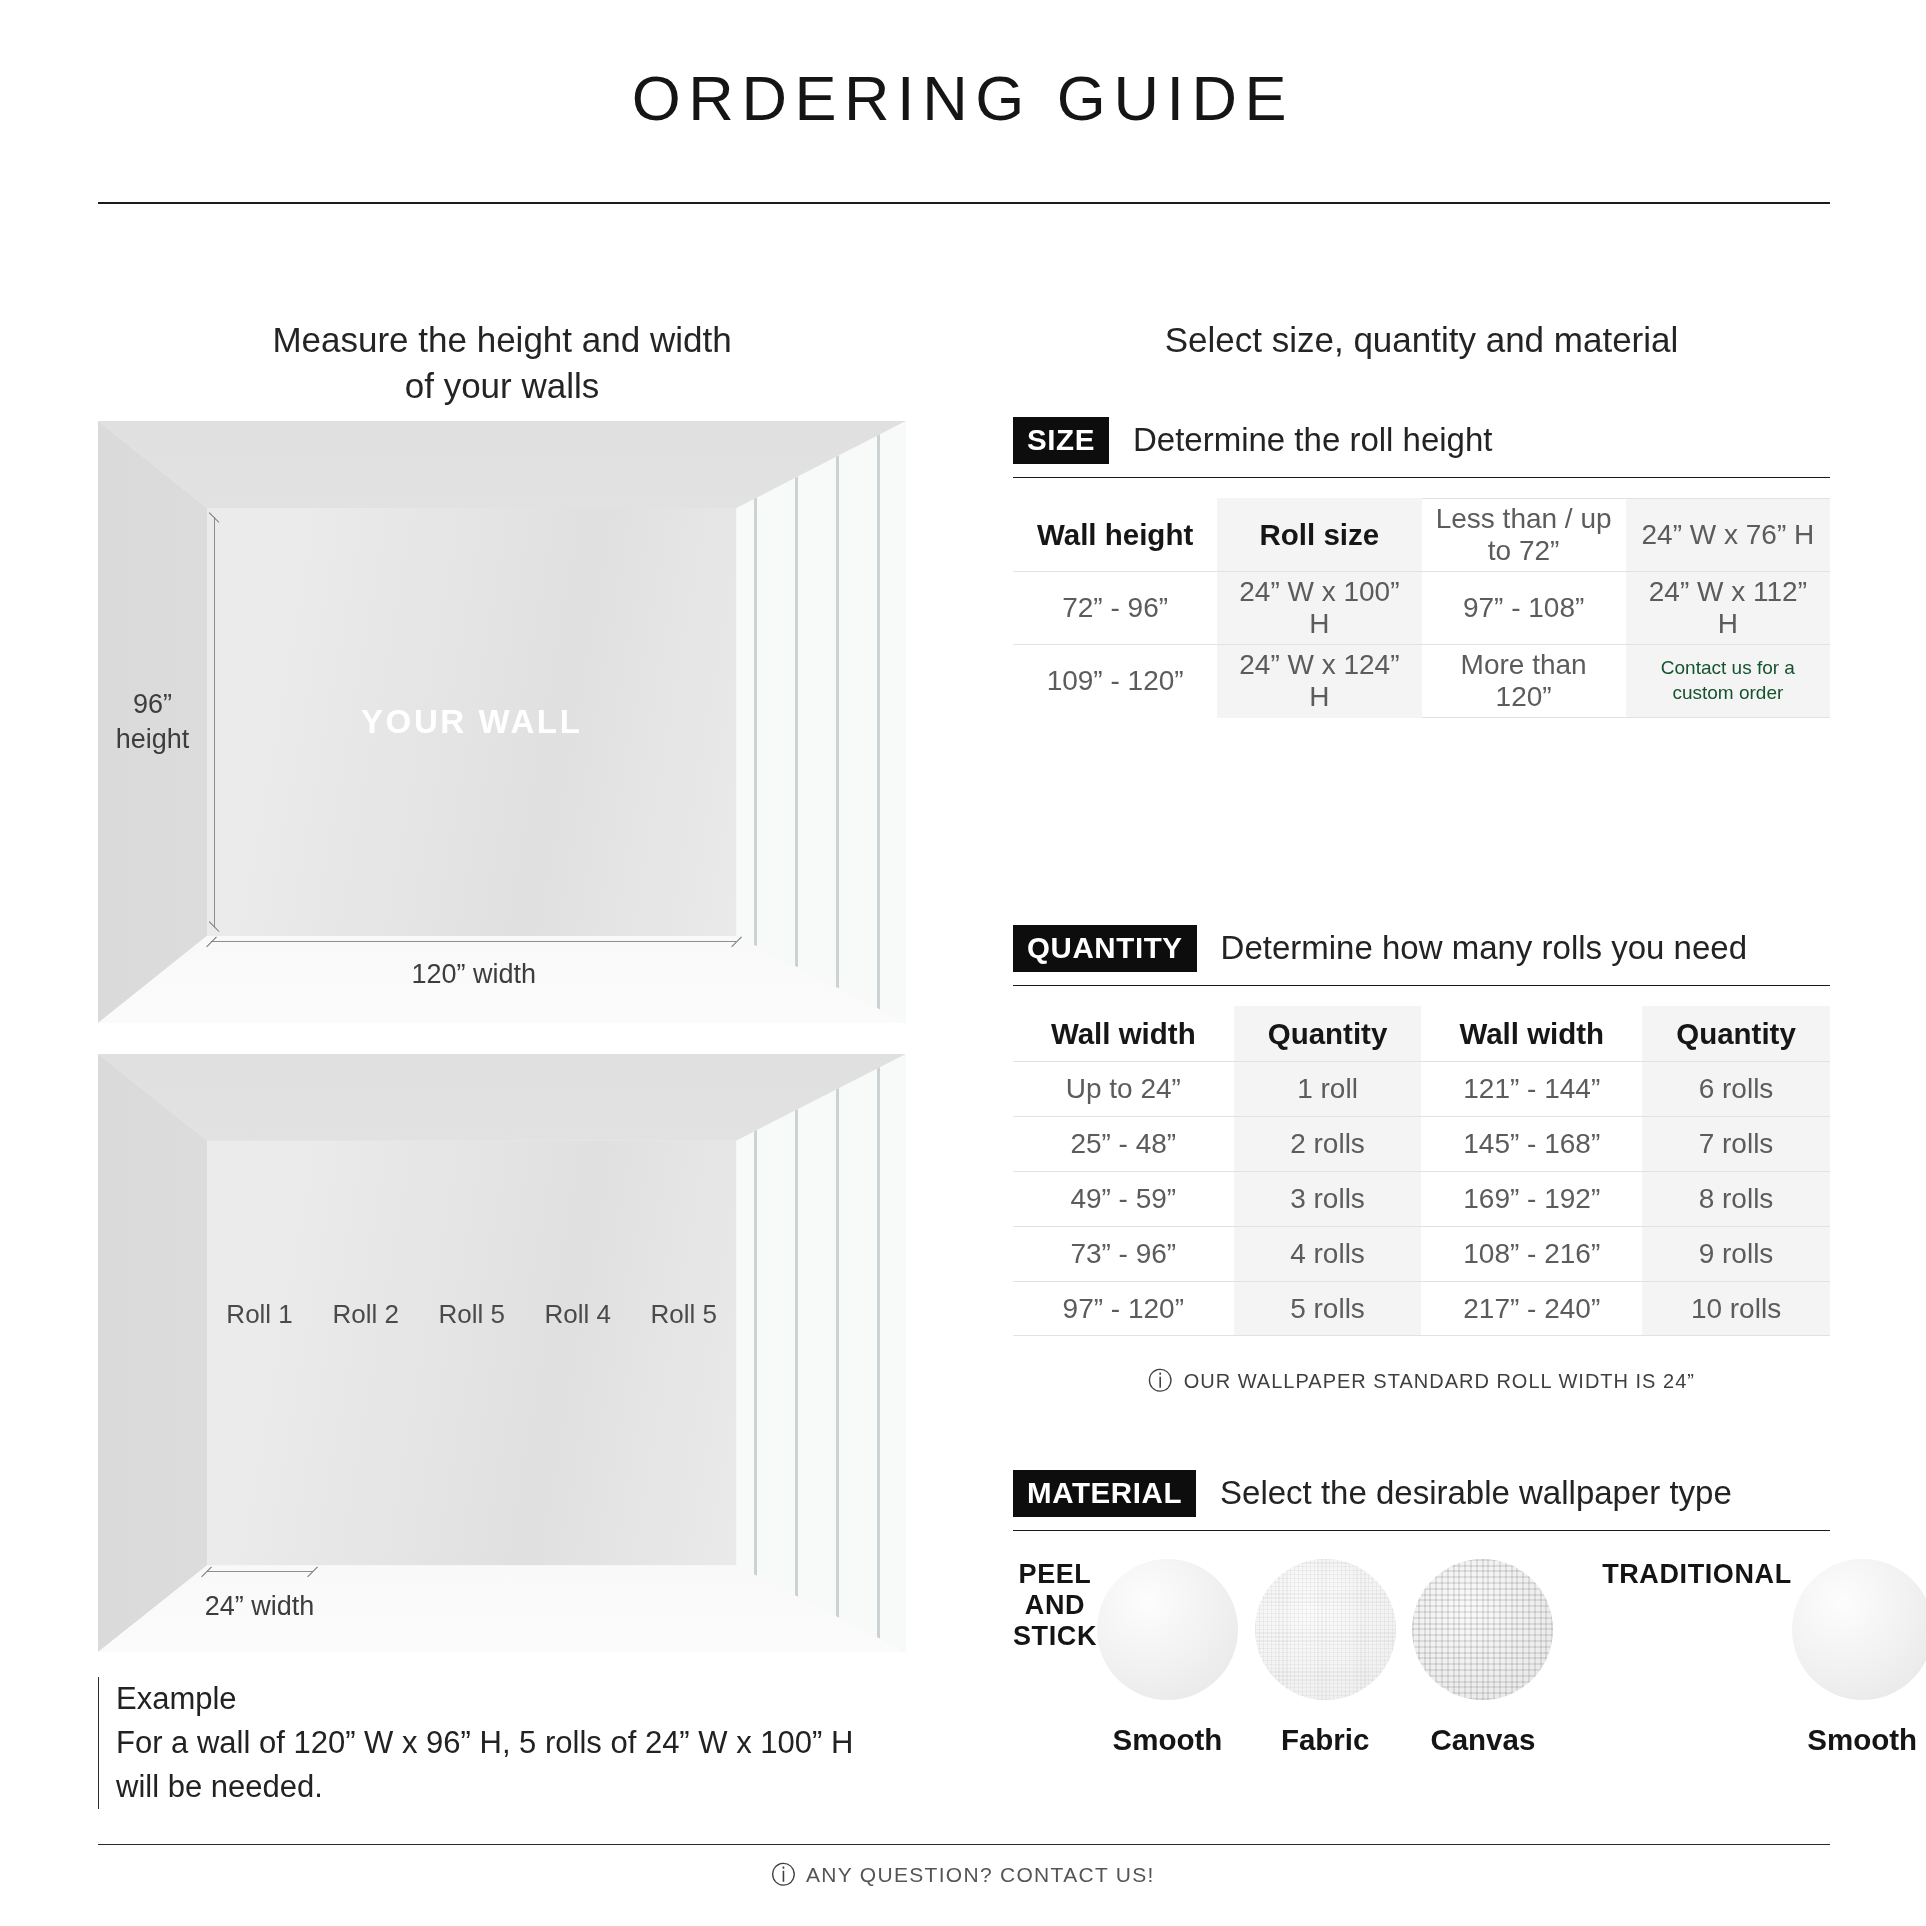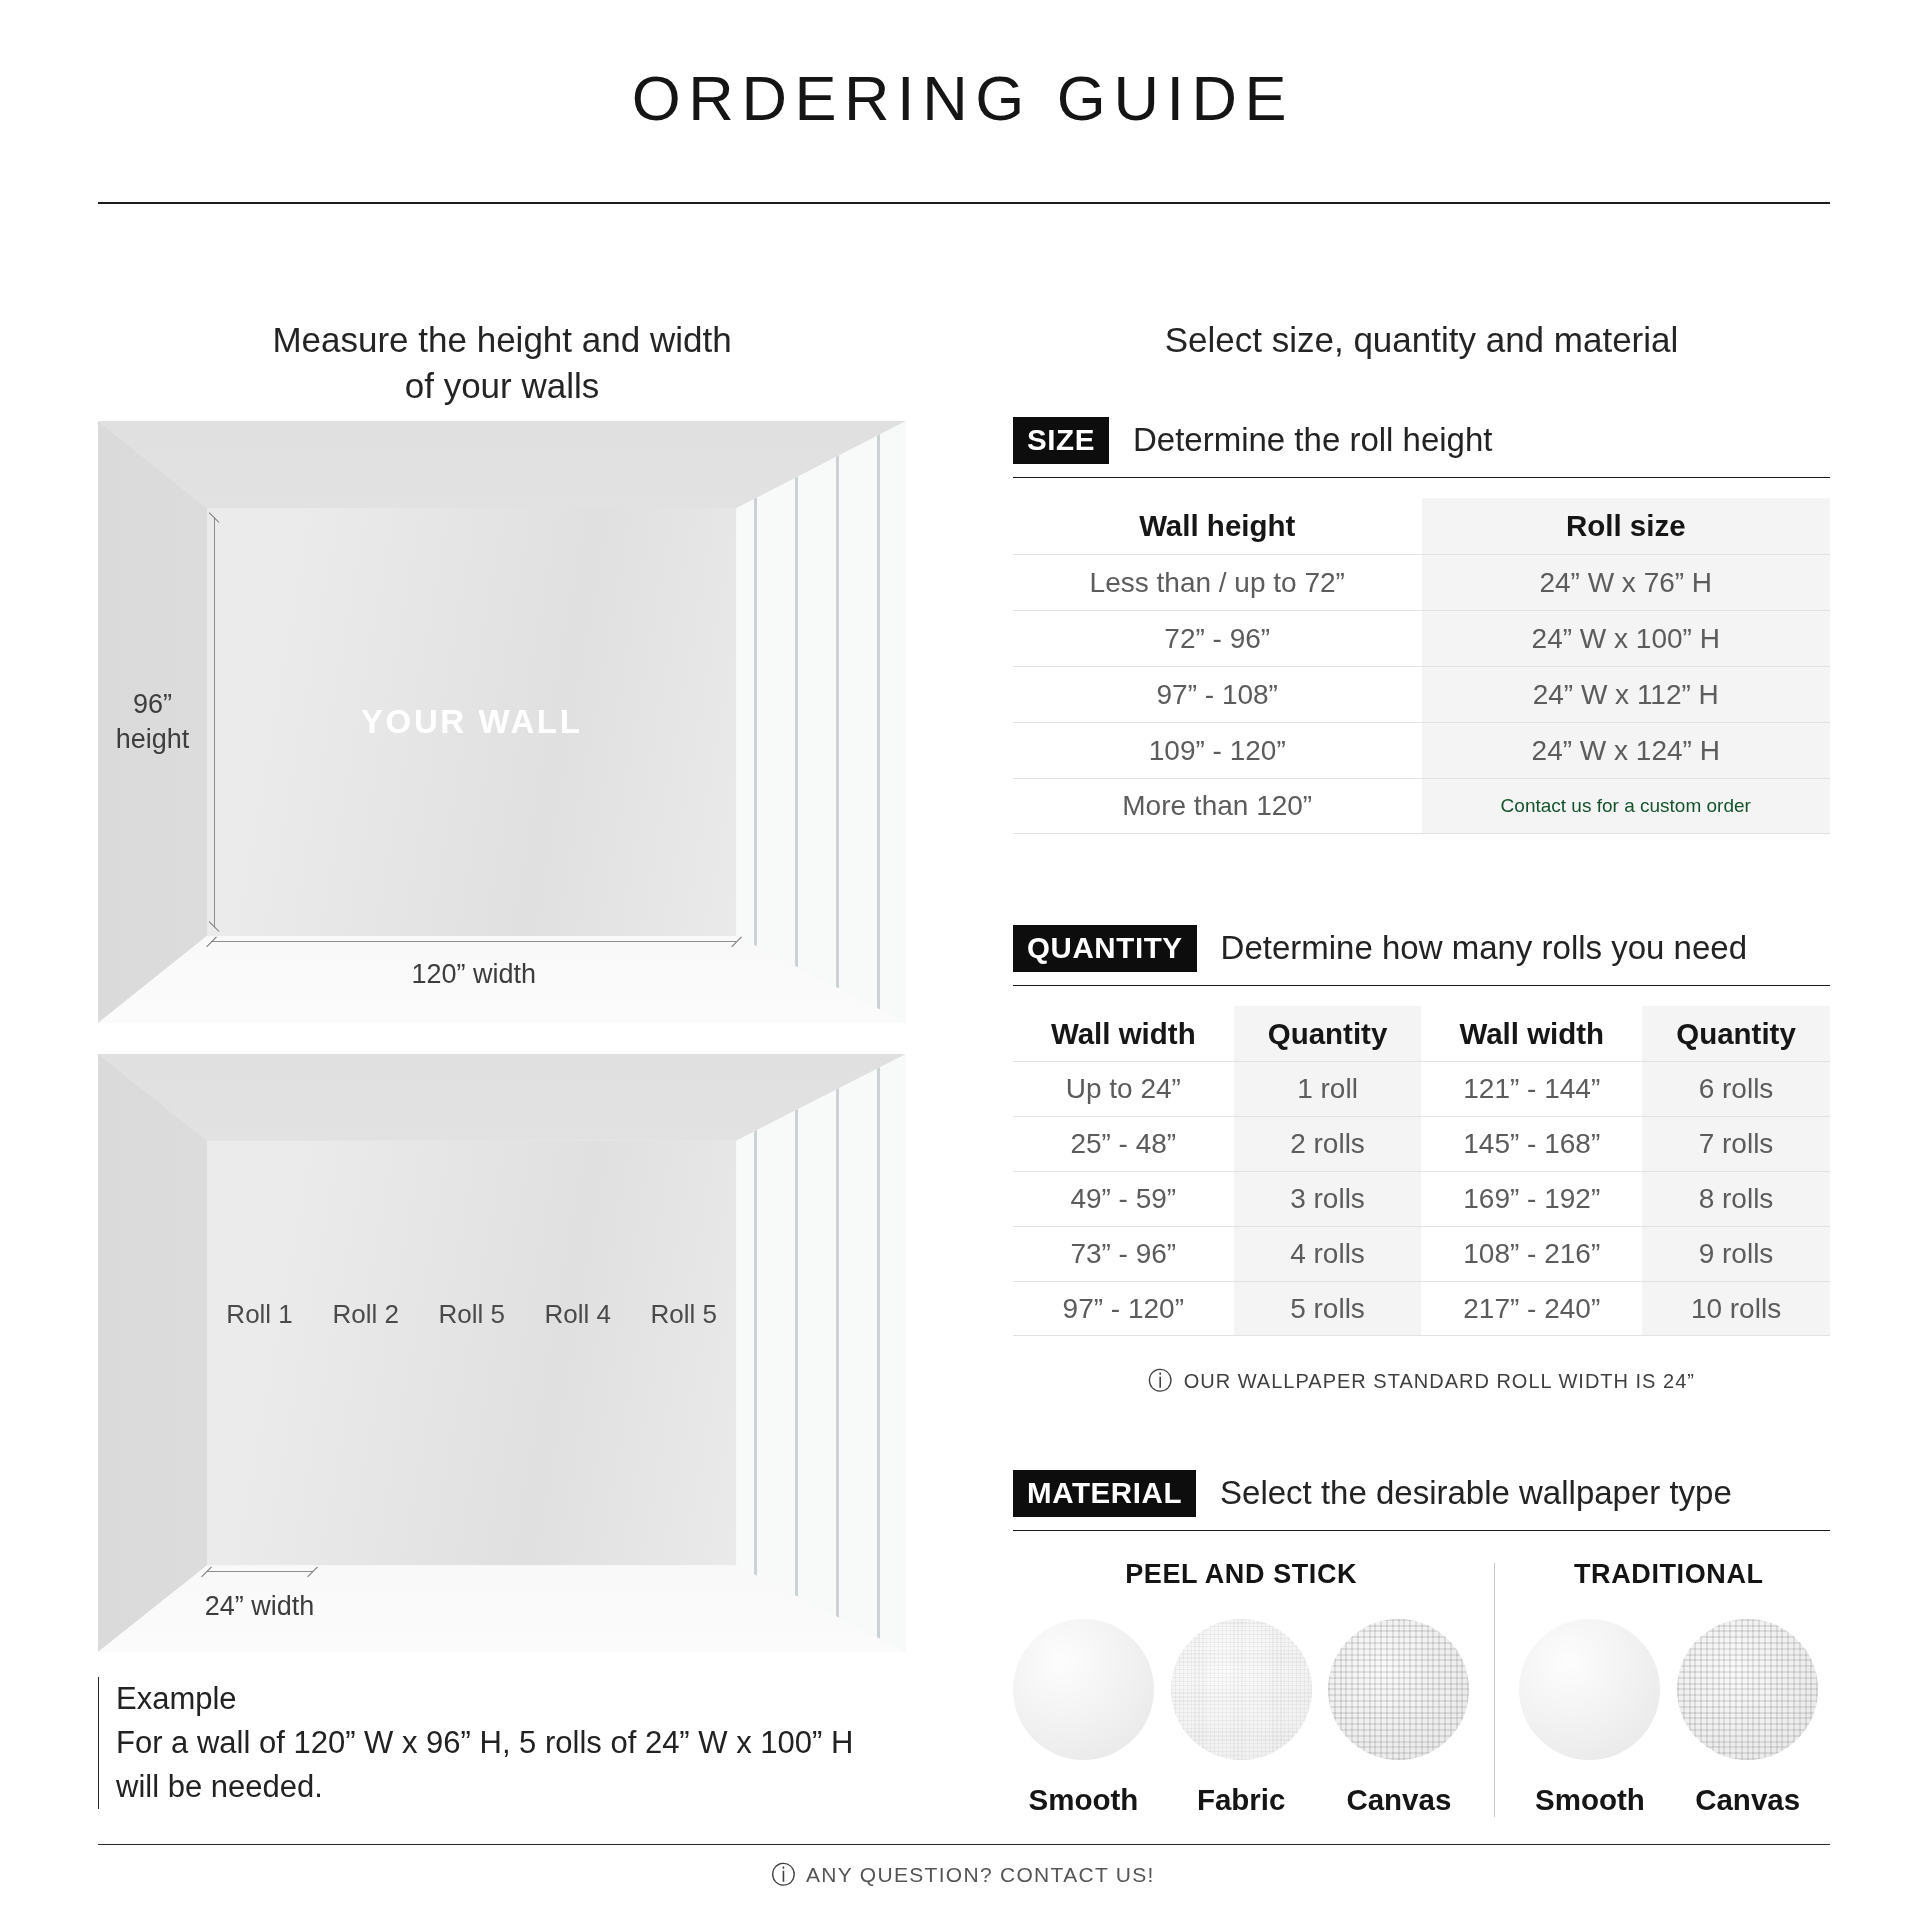--- a/index.html
+++ b/index.html
@@ -55,41 +55,41 @@
 
   
   .section{left:1013px;width:817px;}
   .size-section{top:417px;}
   .quantity-section{top:925px;}
   .material-section{top:1470px;}
   .section-head{display:flex;align-items:center;gap:24px;border-bottom:1.9px solid #1a1a1a;padding-bottom:13px;}
   .tag{background:#0d0d0d;color:#ffffff;font-weight:700;font-size:29.5px;letter-spacing:0.6px;padding:6.4px 14px;}
   .subtitle{font-size:33px;color:#232323;}
 
-  .s-table{display:grid;grid-template-columns:1fr 1fr;margin-top:20.5px;}
+  .s-table{display:grid;grid-template-columns:1fr 1fr 1fr 1fr;margin-top:20.5px;}
   .s-cell{min-height:56px;display:flex;flex-direction:column;align-items:center;justify-content:center;font-size:28px;color:#5c5c5c;text-align:center;padding:3.9px 13px;box-sizing:border-box;}
   .s-cell:nth-child(2n){background:#f4f4f4;}
   .s-cell:nth-child(-n+2){font-weight:700;color:#161616;font-size:29.5px;background:#ffffff;}
   .s-cell:nth-child(2){background:#f4f4f4;}
   .s-cell:nth-child(n+3){border-top:1.3px solid #e2e2e2;}
   .s-cell:nth-last-child(-n+2){border-bottom:1.3px solid #e2e2e2;}
   .s-cell.contact{font-size:19px;line-height:1.3;color:#14532d;}
 
   .q-table{display:grid;grid-template-columns:27% 23% 27% 23%;margin-top:20.5px;}
   .q-cell{min-height:55px;display:flex;align-items:center;justify-content:center;font-size:28px;color:#5c5c5c;text-align:center;padding:2.6px 6.4px;box-sizing:border-box;}
   .q-cell:nth-child(4n+2),.q-cell:nth-child(4n){background:#f4f4f4;}
   .q-cell:nth-child(-n+4){font-weight:700;color:#161616;font-size:29.5px;}
   .q-cell:nth-child(n+5){border-top:1.3px solid #e2e2e2;}
   .q-cell:nth-last-child(-n+4){border-bottom:1.3px solid #e2e2e2;}
 
   .note{margin-top:33px;display:flex;align-items:center;justify-content:center;gap:10.3px;font-size:20px;letter-spacing:1px;color:#3f3f3f;}
   .info-glyph{font-size:24.4px;color:#3f3f3f;line-height:1;}
 
   .material-body{display:flex;align-items:flex-start;margin-top:28px;}
-  .mat-group{display:flex;flex-direction:column;}
+  .mat-group{display:flex;flex-direction:row;}
   .mat-group-name{text-align:center;font-size:27px;font-weight:600;letter-spacing:0.6px;color:#141414;margin-bottom:29.5px;}
   .swatch-row{display:flex;gap:16.7px;}
   .swatch-item{display:flex;flex-direction:column;align-items:center;}
   .swatch{width:141px;height:141px;border-radius:50%;}
   .swatch.smooth{background:radial-gradient(circle at 35% 30%,#fdfdfd,#efefef 60%,#e5e5e5 100%);}
   .swatch.fabric{background-color:#f3f3f3;background-image:repeating-linear-gradient(0deg,rgba(0,0,0,0.04) 0 1.3px,transparent 1.3px 3.9px),repeating-linear-gradient(90deg,rgba(0,0,0,0.04) 0 1.3px,transparent 1.3px 3.9px),radial-gradient(circle at 40% 35%,#fbfbfb,#ededed);}
   .swatch.canvas{background-color:#eeeeee;background-image:repeating-linear-gradient(0deg,rgba(0,0,0,0.09) 0 1.9px,transparent 1.9px 5.8px),repeating-linear-gradient(90deg,rgba(0,0,0,0.09) 0 1.9px,transparent 1.9px 5.8px),radial-gradient(circle at 40% 35%,#fafafa,#e6e6e6);}
   .swatch-label{margin-top:23px;font-size:29.5px;font-weight:700;color:#151515;}
   .mat-divider{width:1.3px;background:#c8c8c8;align-self:stretch;margin:3.9px 24.4px 0 24.4px;}
 

